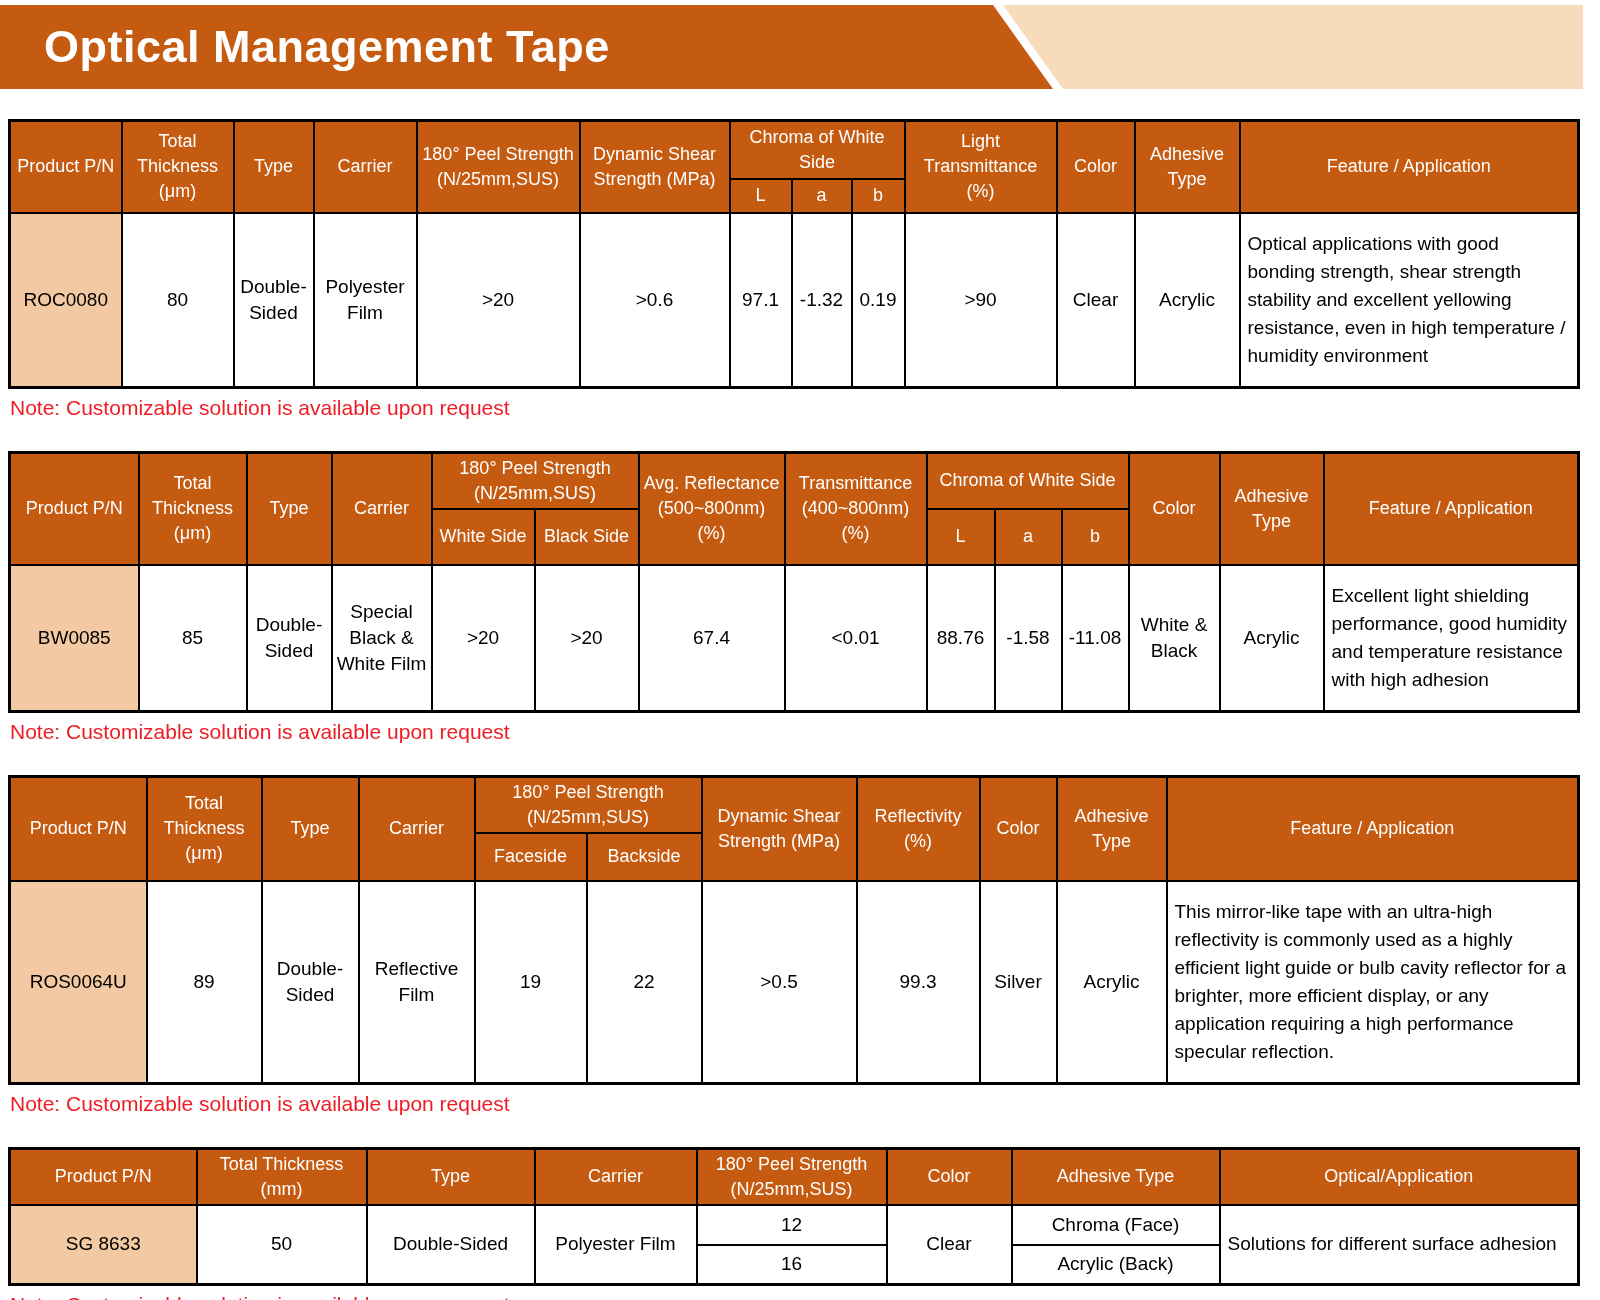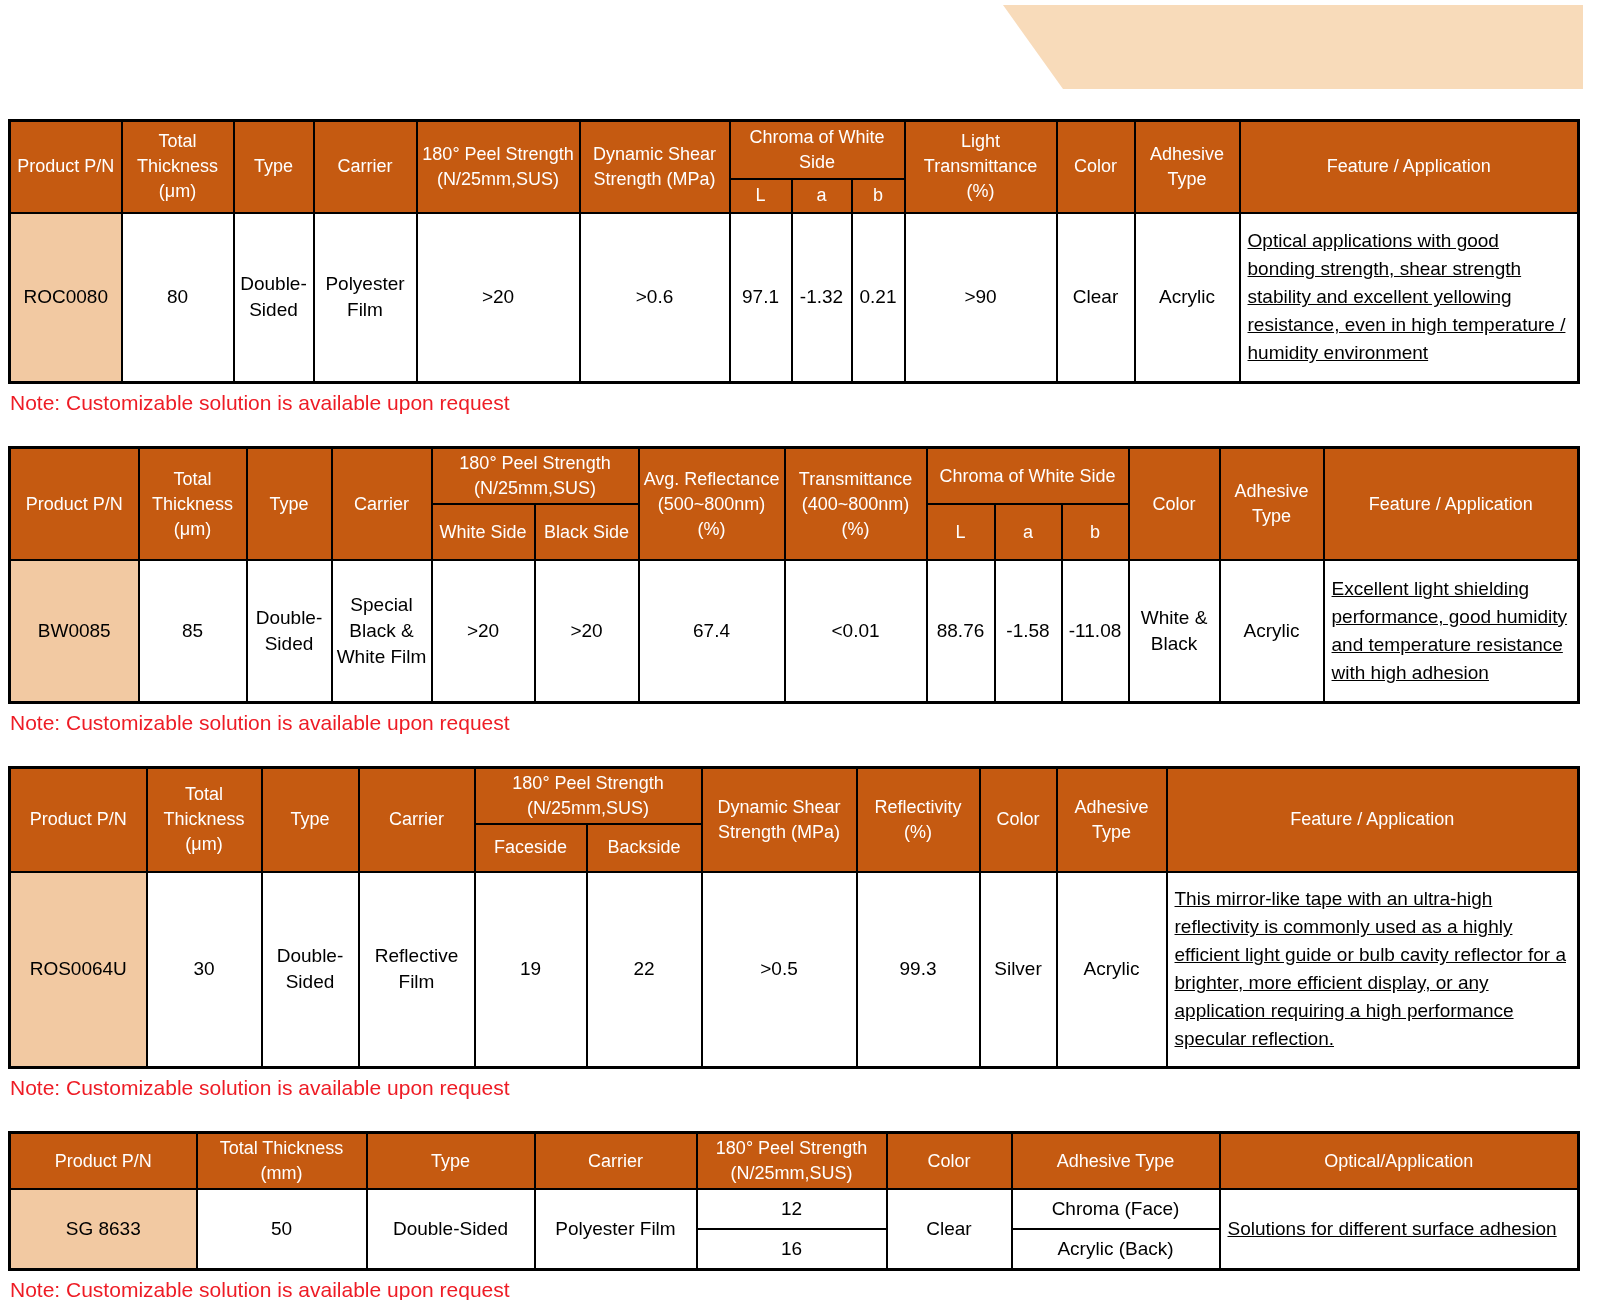--- a/index.html
+++ b/index.html
@@ -57,23 +57,22 @@
     background: var(--orange);
     color: #fff;
     font-weight: normal;
     font-size: 18px;
     line-height: 25px;
   }
   td { background: #fff; line-height: 26px; }
   td.product { background: var(--cell-peach); }
   td.feature {
     text-align: left;
-    padding: 4px 7px;
+    padding: 16px 7px;
     line-height: 28px;
-    text-decoration: underline;
   }
   .note {
     color: var(--note-red);
     font-size: 21px;
     margin: 0 0 24px 10px;
     line-height: 26px;
   }
   :root {
     --orange: #c55a11;
     --banner-peach: #f8dbba;
@@ -84,20 +83,23 @@
   .t1-h1 { height: 58px; } .t1-h2 { height: 34px; } .t1-d { height: 170px; }
   .t2-h1 { height: 55px; } .t2-h2 { height: 56px; } .t2-d { height: 142px; }
   .t3-h1 { height: 52px; } .t3-h2 { height: 48px; } .t3-d { height: 196px; }
   .t4-h1 { height: 54px; } .t4-d { height: 40px; }
 </style>
 </head>
 <body>
 
 <div class="banner">
   <div class="banner-peach"></div>
+  <div class="banner-orange">
+    <h1>Optical Management Tape</h1>
+  </div>
 </div>
 
 <table>
   <colgroup>
     <col style="width:112px">
       <col style="width:112px">
       <col style="width:80px">
     <col style="width:103px">
       <col style="width:163px">
       <col style="width:150px">
@@ -132,21 +134,21 @@
   <tbody>
     <tr class="t1-d">
       <td class="product">ROC0080</td>
       <td>80</td>
       <td>Double-Sided</td>
       <td>Polyester Film</td>
       <td>&gt;20</td>
       <td>&gt;0.6</td>
       <td>97.1</td>
       <td>-1.32</td>
-      <td>0.21</td>
+      <td>0.19</td>
       <td>&gt;90</td>
       <td>Clear</td>
       <td>Acrylic</td>
       <td class="feature">Optical applications with good bonding strength, shear strength stability and excellent yellowing resistance, even in high temperature / humidity environment</td>
     </tr>
   </tbody>
 </table>
 <p class="note">Note: Customizable solution is available upon request</p>
 
 <table>
@@ -237,21 +239,21 @@
       <th rowspan="2">Feature / Application</th>
     </tr>
     <tr class="t3-h2">
       <th>Faceside</th>
       <th>Backside</th>
     </tr>
   </thead>
   <tbody>
     <tr class="t3-d">
       <td class="product">ROS0064U</td>
-      <td>30</td>
+      <td>89</td>
       <td>Double-Sided</td>
       <td>Reflective Film</td>
       <td>19</td>
       <td>22</td>
       <td>&gt;0.5</td>
       <td>99.3</td>
       <td>Silver</td>
       <td>Acrylic</td>
       <td class="feature">This mirror-like tape with an ultra-high reflectivity is commonly used as a highly efficient light guide or bulb cavity reflector for a brighter, more efficient display, or any application requiring a high performance specular reflection.</td>
     </tr>

